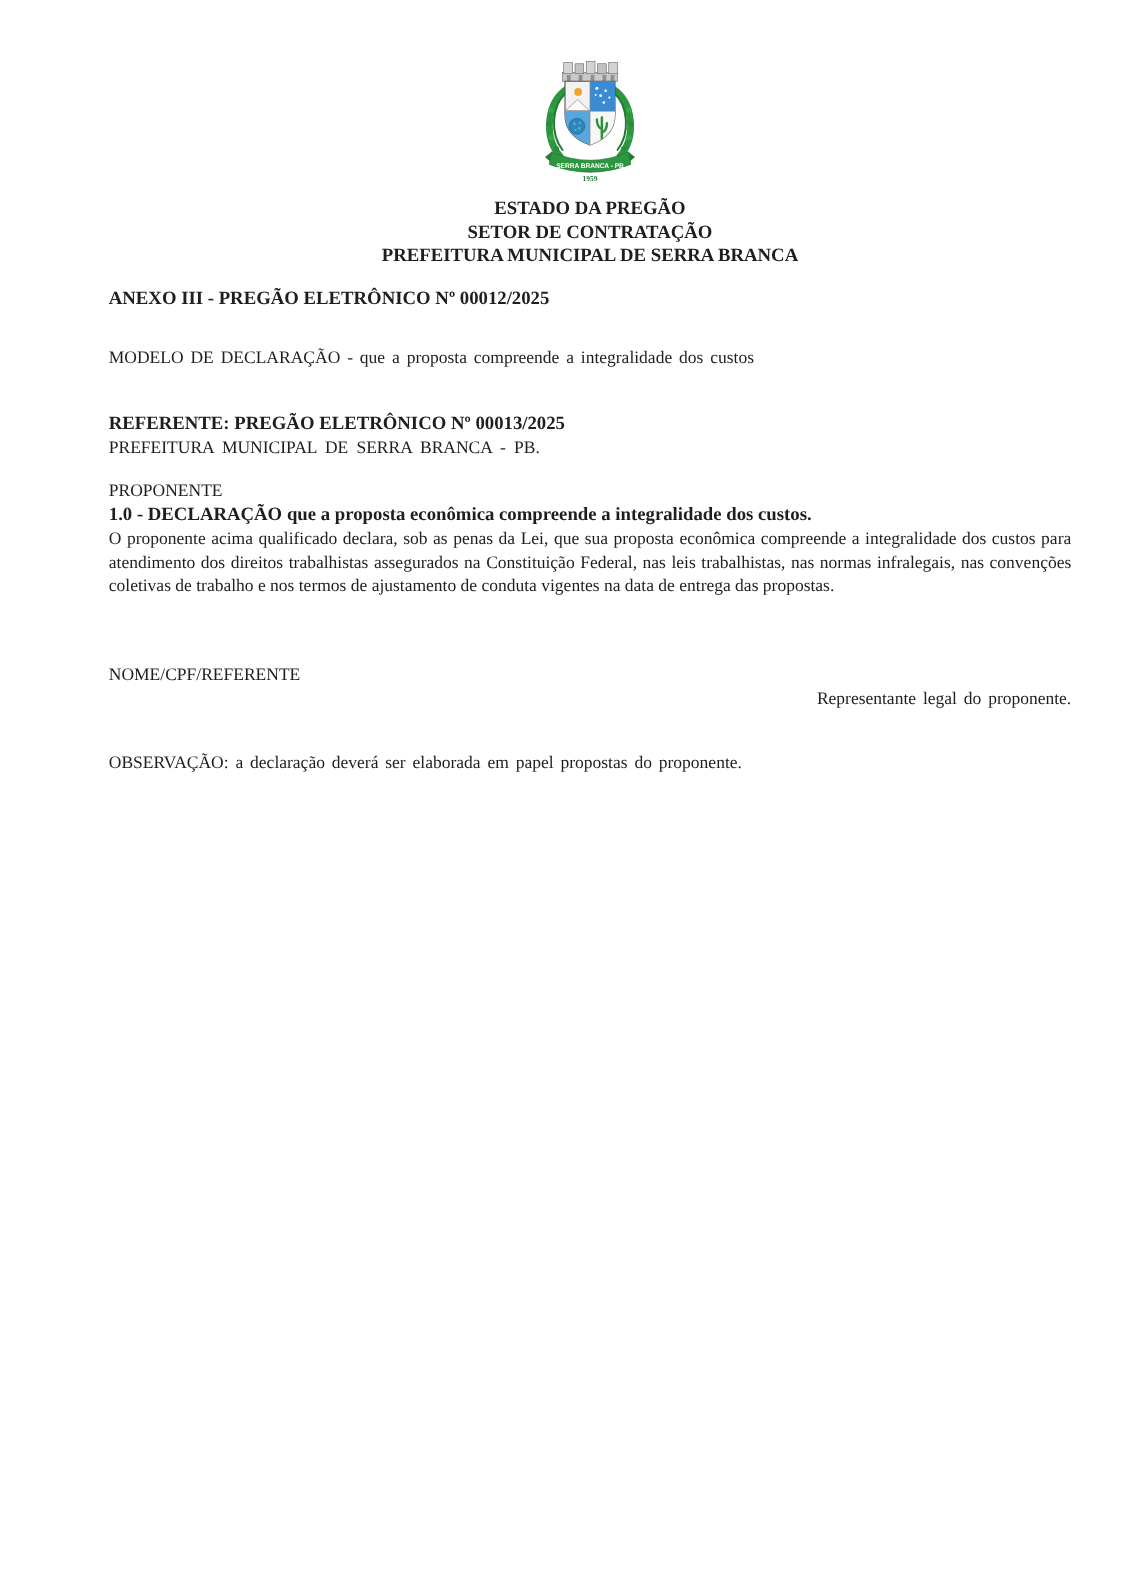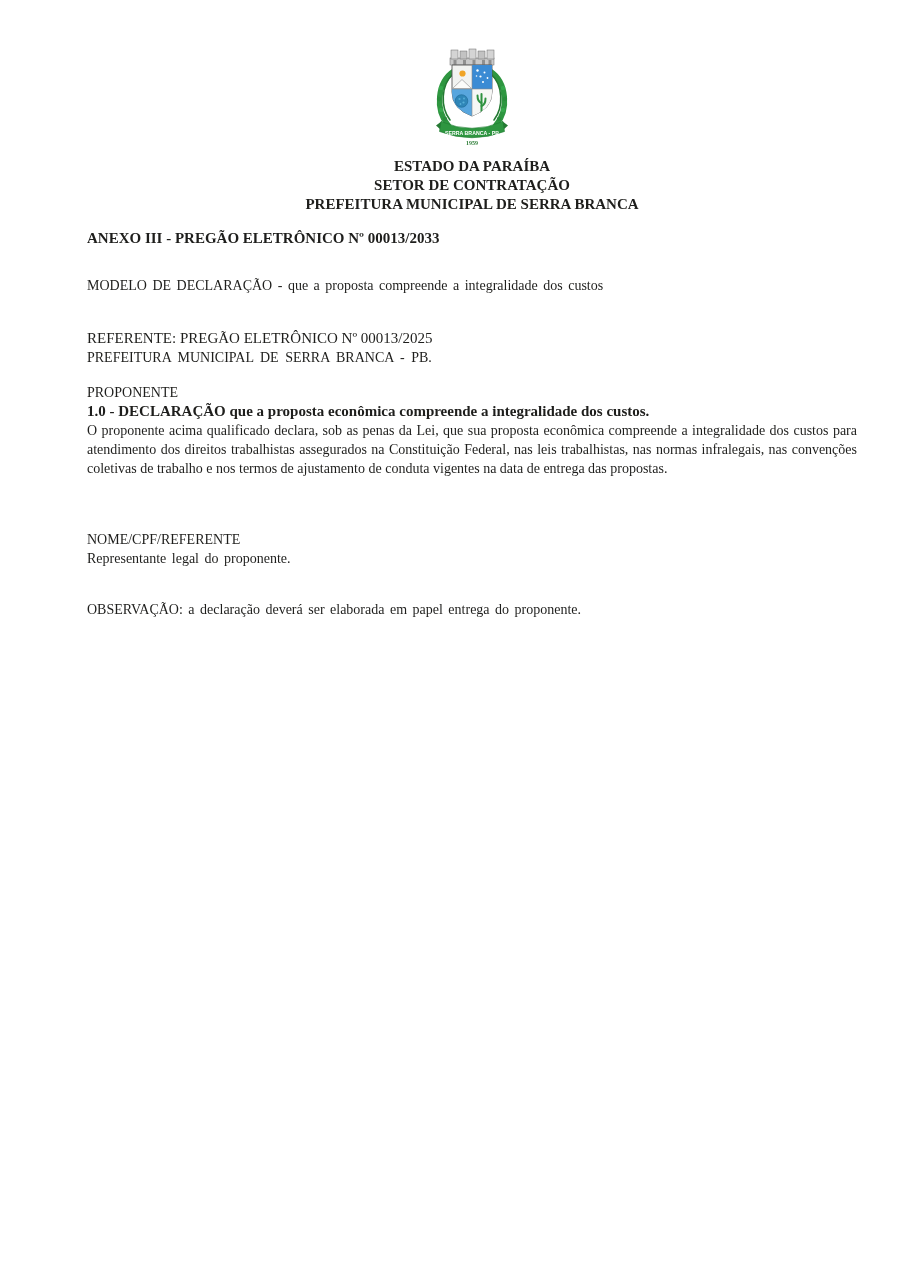--- a/index.html
+++ b/index.html
@@ -41,36 +41,36 @@
     margin-top: 15px;
     font-weight: bold;
     font-size: 15px;
   }
   .modelo-line {
     margin-top: 28px;
     word-spacing: 2px;
   }
   .referente-block { margin-top: 34px; }
   .referente-title {
-    font-weight: normal;
+    font-weight: bold;
     font-size: 15px;
   }
   .referente-sub { word-spacing: 3px; }
   .proponente-block { margin-top: 16px; }
   .decl-heading {
     font-weight: bold;
     font-size: 15px;
   }
   .decl-body {
     margin: 0;
     text-align: justify;
   }
   .local-data { margin-top: 8px; }
   .nome-block { margin-top: 52px; }
-  .representante { word-spacing: 2px; }
+  .representante { word-spacing: 2px; text-align: right; }
   .observacao {
     margin-top: 32px;
     word-spacing: 2px;
   }
 </style>
 </head>
 <body>
 
 <div class="page">
 
@@ -153,26 +153,26 @@
         <path d="M10,77 L4,81.5 L9,86 Z" fill="#267a34"></path>
         <path d="M70,77 L76,81.5 L71,86 Z" fill="#267a34"></path>
         <path d="M9,77.5 Q40,91 71,77.5 L72.5,87.5 Q40,100 7.5,87.5 Z" fill="#2e9640" stroke="#1f7a30" stroke-width="0.6"></path>
         <text x="40" y="90.5" text-anchor="middle" font-family="Liberation Sans, sans-serif" font-size="5.4" font-weight="bold" fill="#ffffff" textLength="54" lengthAdjust="spacingAndGlyphs">SERRA BRANCA - PB</text>
       </g>
       <text x="40" y="100.5" text-anchor="middle" font-family="Liberation Serif, serif" font-size="6" font-weight="bold" fill="#2c7d36">1959</text>
     </svg>
   </div>
 
   <div class="org-header">
-    <div>ESTADO DA PARAÍBA</div>
+    <div>ESTADO DA PREGÃO</div>
     <div>SETOR DE CONTRATAÇÃO</div>
     <div>PREFEITURA MUNICIPAL DE SERRA BRANCA</div>
   </div>
 
-  <div class="anexo-title">ANEXO III - PREGÃO ELETRÔNICO Nº 00013/2033</div>
+  <div class="anexo-title">ANEXO III - PREGÃO ELETRÔNICO Nº 00012/2025</div>
 
   <div class="modelo-line">MODELO DE DECLARAÇÃO - que a proposta compreende a integralidade dos custos</div>
 
   <div class="referente-block">
     <div class="referente-title">REFERENTE: PREGÃO ELETRÔNICO Nº 00013/2025</div>
     <div class="referente-sub">PREFEITURA MUNICIPAL DE SERRA BRANCA - PB.</div>
   </div>
 
   <div class="proponente-block">
     <div>PROPONENTE</div>
@@ -180,15 +180,15 @@
 
   <div class="decl-heading">1.0 - DECLARAÇÃO que a proposta econômica compreende a integralidade dos custos.</div>
   <p class="decl-body">O proponente acima qualificado declara, sob as penas da Lei, que sua proposta econômica compreende a integralidade dos custos para atendimento dos direitos trabalhistas assegurados na Constituição Federal, nas leis trabalhistas, nas normas infralegais, nas convenções coletivas de trabalho e nos termos de ajustamento de conduta vigentes na data de entrega das propostas.</p>
 
 
   <div class="nome-block">
     <div>NOME/CPF/REFERENTE</div>
     <div class="representante">Representante legal do proponente.</div>
   </div>
 
-  <div class="observacao">OBSERVAÇÃO: a declaração deverá ser elaborada em papel entrega do proponente.</div>
+  <div class="observacao">OBSERVAÇÃO: a declaração deverá ser elaborada em papel propostas do proponente.</div>
 
 </div>
 
 </body></html>

